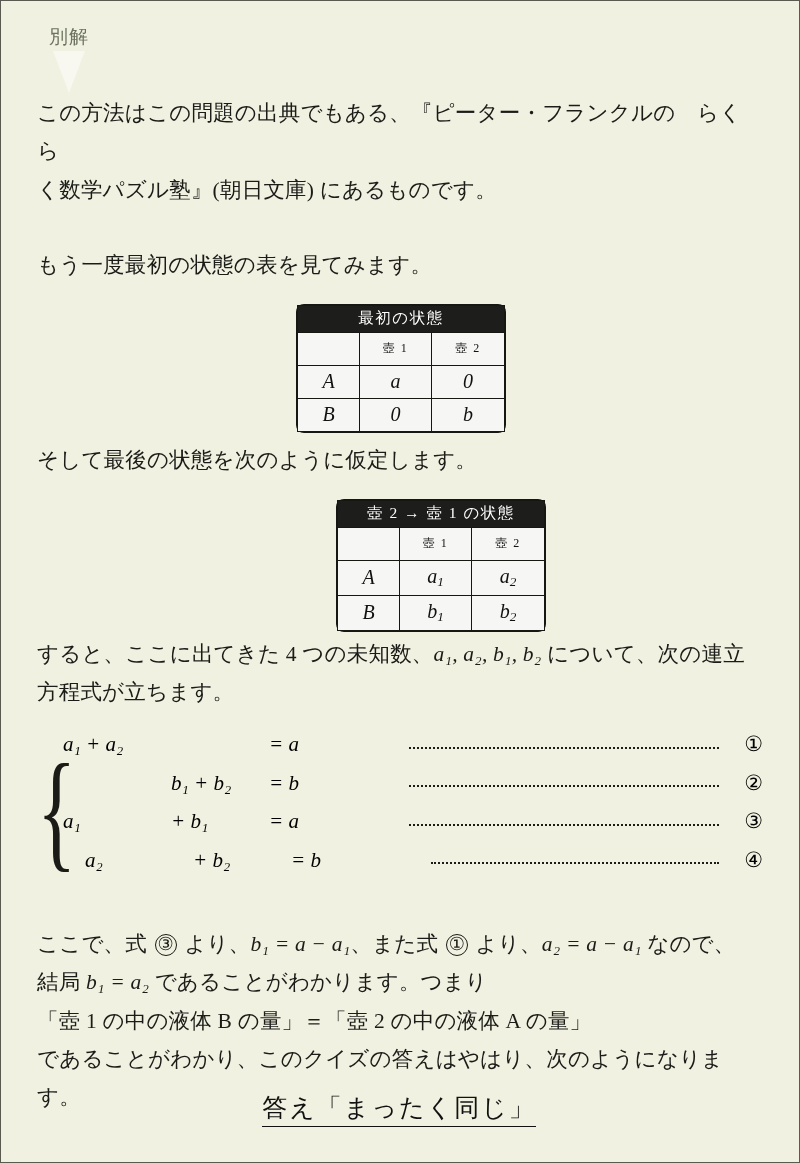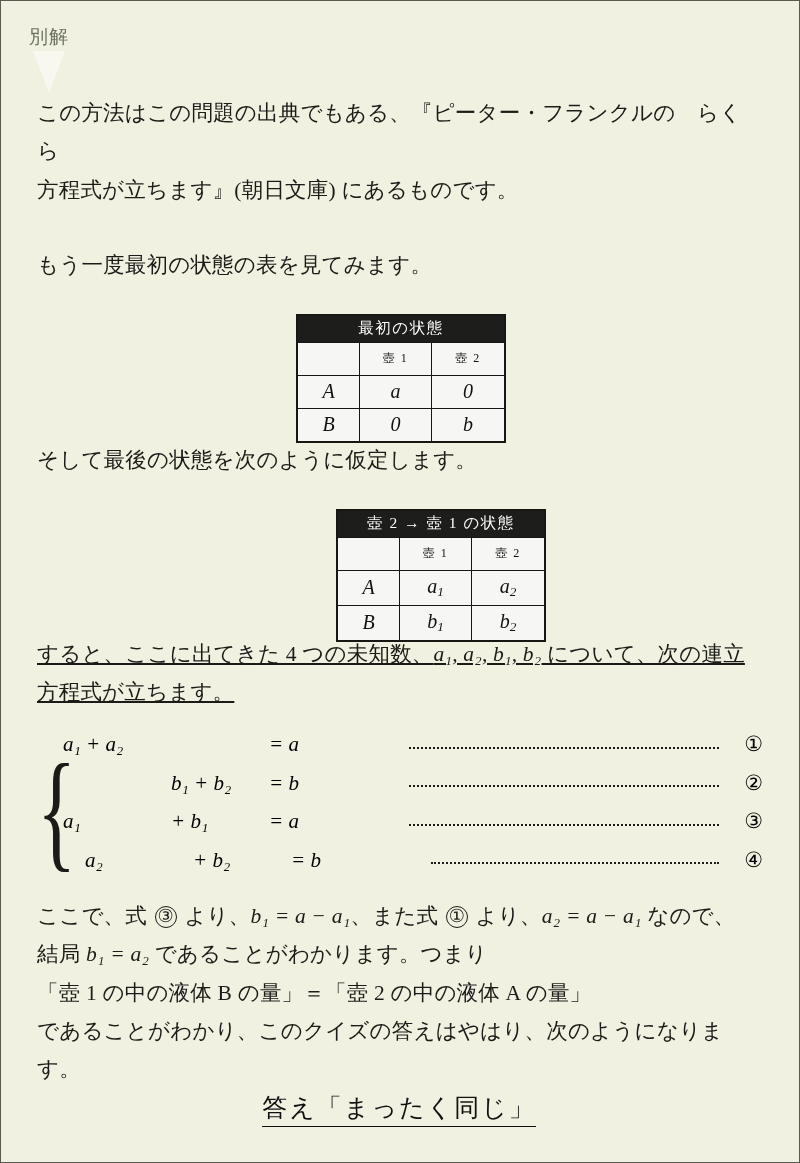--- a/index.html
+++ b/index.html
@@ -20,21 +20,21 @@
     height: 1163px;
     background: #f1f1e1;
     border: 1px solid #5a5a50;
     box-shadow: inset 0 0 0 1px #f1f1e1;
     overflow: hidden;
   }
 
   
   .heading-wrap {
     position: absolute;
-    left: 28px;
+    left: 48px;
     top: 24px;
     width: 300px;
   }
   .heading {
     font-family: "DejaVu Sans", "Liberation Sans", sans-serif;
     font-size: 19px;
     color: #6d7360;
     letter-spacing: 1px;
     line-height: 1.2;
   }
@@ -83,25 +83,26 @@
     font-size: 0.84em;
     font-style: normal;
     vertical-align: 0.06em;
     margin: 0 2px;
   }
 
   
   .tbl-wrap { position: absolute; left: 0; width: 800px; text-align: center; }
   table.state {
     border-collapse: collapse;
-    margin: 14px auto;
+    margin: 4px auto;
     background: #4c1d95;
     table-layout: fixed;
     width: 207px;
     box-shadow: 0 0 0 1px #161613;
+    border-radius: 7px;
   }
   table.state th.cap {
     background: #1d1d1b;
     color: #ffffff;
     font-weight: normal;
     font-size: 15.5px;
     letter-spacing: 1.5px;
     padding: 3px 0 4px;
     border: 1px solid #161613;
     line-height: 1.2;
@@ -204,21 +205,21 @@
 
 <div class="page">
 
   <div class="heading-wrap">
     <div class="heading">別解</div>
     <div class="heading-fade"></div>
   </div>
 
   <div class="body-block" style="top:93px;">
     <p class="para">この方法はこの問題の出典でもある、『ピーター・フランクルの　らくら</p>
-    <p class="para">方程式が立ちます』(朝日文庫) にあるものです。</p>
+    <p class="para">く数学パズル塾』(朝日文庫) にあるものです。</p>
   </div>
 
   <div class="body-block" style="top:245px;">
     <p class="para">もう一度最初の状態の表を見てみます。</p>
   </div>
 
   <div class="tbl-wrap" style="top:300px;">
     <table class="state">
       <colgroup>
           <col class="c1">
@@ -275,21 +276,21 @@
       </tr>
       <tr>
         <td class="lbl">B</td>
         <td class="val"><i>b</i><sub>1</sub></td>
         <td class="val"><i>b</i><sub>2</sub></td>
       </tr>
     </tbody>
       </table>
   </div>
 
-  <div class="body-block" style="top:634px;text-decoration:underline;">
+  <div class="body-block" style="top:634px;">
     <p class="para"><span>すると、ここに出てきた 4 つの未知数、</span><span class="tt">a₁, a₂, b₁, b₂</span><span> について、次の連立</span></p>
     <p class="para">方程式が立ちます。</p>
   </div>
 
   <div class="eqsys" style="top:731px; height:156px;">
     <div class="brace">
         <span>{</span>
       </div>
     <div class="eqrows">
 
@@ -329,21 +330,21 @@
           <div class="col-b">+ b₂</div>
           <div class="col-c">= b</div>
         </div>
         <div class="eq-lead"></div>
         <div class="eq-num">④</div>
       </div>
 
     </div>
   </div>
 
-  <div class="body-block" style="top:896px;">
+  <div class="body-block" style="top:924px;">
     <p class="para"><span>ここで、式 </span><span class="circ">③</span><span> より、</span><span class="tt">b₁ = a − a₁</span><span>、また式 </span><span class="circ">①</span><span> より、</span><span class="tt">a₂ = a − a₁</span><span> なので、</span></p>
     <p class="para"><span>結局 </span><span class="tt">b₁ = a₂</span><span> であることがわかります。つまり</span></p>
     <p class="para">「壺 1 の中の液体 B の量」＝「壺 2 の中の液体 A の量」</p>
     <p class="para">であることがわかり、このクイズの答えはやはり、次のようになります。</p>
   </div>
 
   <div class="answer" style="top:1090px;">
     <span>答え「まったく同じ」</span>
   </div>
 

